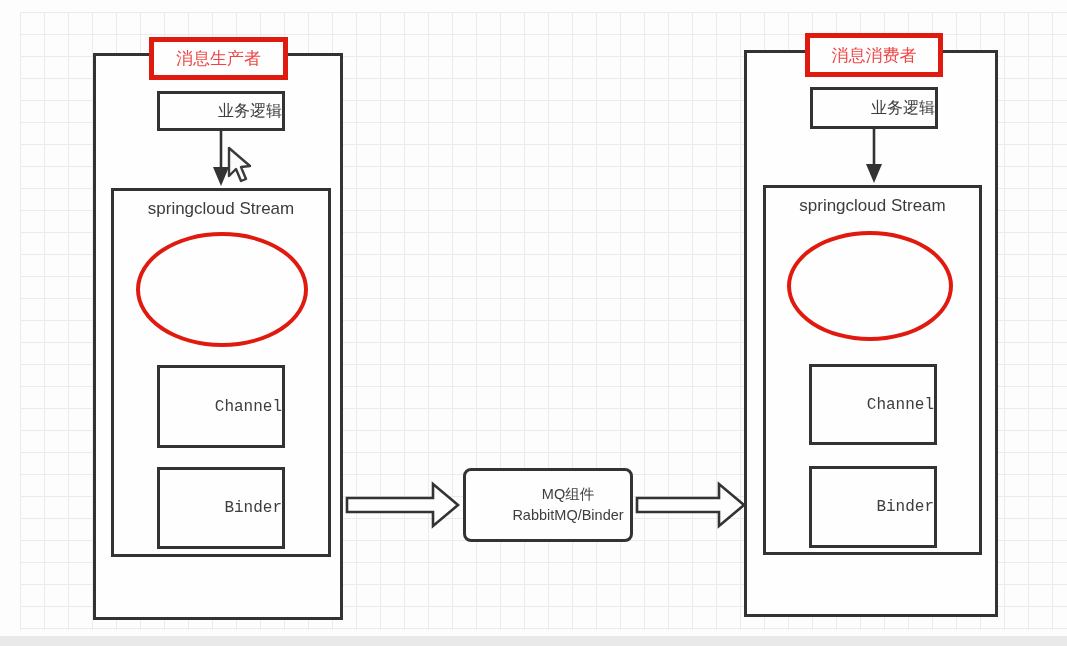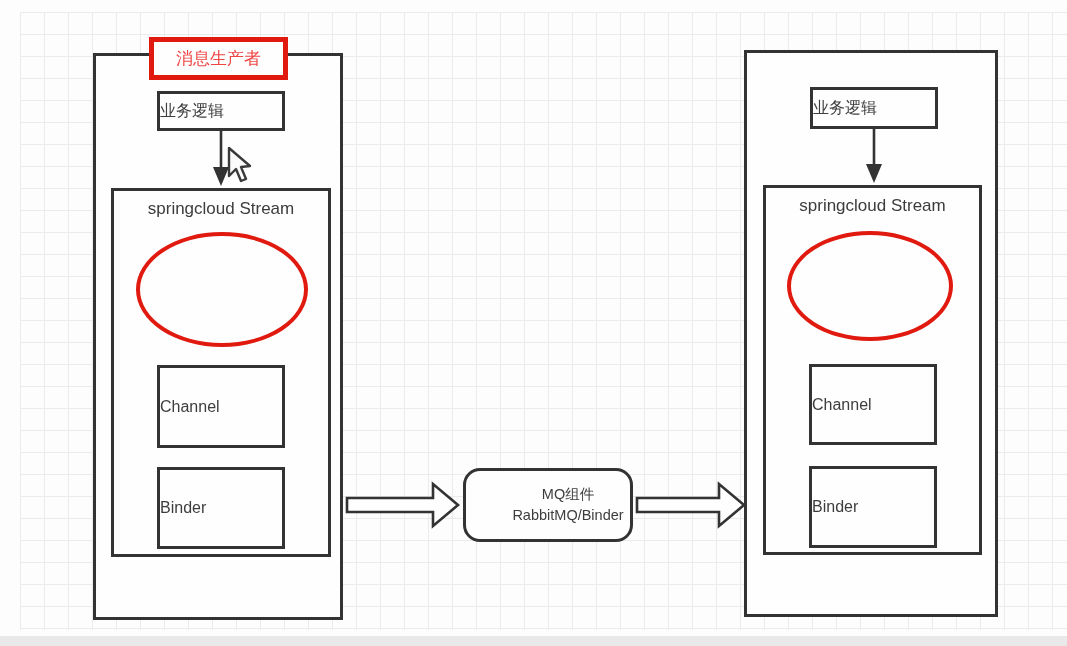--- a/index.html
+++ b/index.html
@@ -32,22 +32,23 @@
   .shape{
     position:absolute;
     box-sizing:border-box;
     background:#fefefe;
     border:3px solid #333333;
     color:#3d3d3d;
   }
   .outer-box{z-index:1;}
   .inner-box{
     z-index:2;
-    display:flex;align-items:center;justify-content:flex-start;
+    display:flex;align-items:center;justify-content:flex-end;
     font-size:16px;
+    font-family:Liberation Mono, monospace;
   }
   .stream-box{
     z-index:2;
     text-align:center;
   }
   .stream-label{
     display:block;
     padding-top:8px;
     font-size:17px;
     color:#3c3c3c;
@@ -65,21 +66,21 @@
   .red-ellipse{
     position:absolute;
     box-sizing:border-box;
     border:4px solid #e11a10;
     border-radius:50%;
     z-index:4;
     background:transparent;
   }
   .mq-box{
     z-index:2;
-    border-radius:17px;
+    border-radius:8px;
     display:flex;flex-direction:column;align-items:center;justify-content:center;
     font-size:14.5px;
     line-height:21px;
     text-align:center;
     padding-left:40px;
   }
   .overlay-svg{
     position:absolute;left:0;top:0;z-index:5;
     pointer-events:none;
   }
@@ -110,20 +111,23 @@
   <div class="shape inner-box" style="left:157px;top:365px;width:128px;height:83px;">
     <span>Channel</span>
   </div>
 
   <div class="shape inner-box" style="left:157px;top:467px;width:128px;height:82px;">
     <span>Binder</span>
   </div>
 
   <div class="shape outer-box" style="left:744px;top:50px;width:254px;height:567px;"></div>
 
+  <div class="title-rect" style="left:805px;top:33px;width:138px;height:44px;">
+    <span>消息消费者</span>
+  </div>
 
   <div class="shape inner-box" style="left:810px;top:87px;width:128px;height:42px;">
     <span>业务逻辑</span>
   </div>
 
   <div class="shape stream-box" style="left:763px;top:185px;width:219px;height:370px;">
     <span class="stream-label">springcloud Stream</span>
   </div>
 
   <div class="red-ellipse" style="left:787px;top:231px;width:166px;height:110px;"></div>

